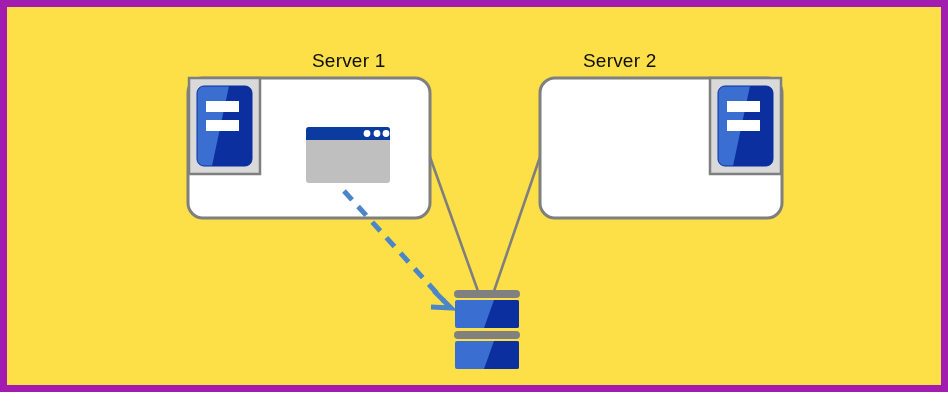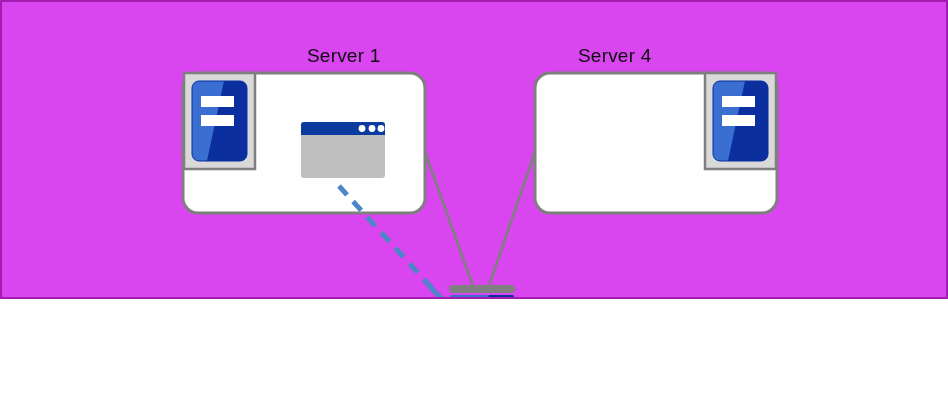--- a/index.html
+++ b/index.html
@@ -6,24 +6,24 @@
     margin: 0;
     padding: 0;
     background: #ffffff;
   }
   body {
     font-family: "Liberation Sans", sans-serif;
   }
   #canvas {
     position: relative;
     width: 948px;
-    height: 299px;
-    background: #d946ef;
+    height: 392px;
+    background: #fde047;
     box-sizing: border-box;
-    border: 2px solid #a21caf;
+    border: 7px solid #a21caf;
     overflow: hidden;
   }
   #svg-layer {
     position: absolute;
     left: 0;
     top: 0;
     width: 948px;
     height: 401px;
   }
   .node-label {
@@ -120,17 +120,17 @@
       <g clip-path="url(#clip-disk2)">
         <rect x="448" y="334" width="64" height="28" fill="#3a6ed0"></rect>
         <polygon points="487,334 512,334 512,362 477,362" fill="#0b2f9e"></polygon>
       </g>
     </g>
 
   </svg>
 
   <div class="node-label" id="server1-label">Server 1</div>
 
-  <div class="node-label" id="server2-label">Server 4</div>
+  <div class="node-label" id="server2-label">Server 2</div>
 
 
 
 </div>
 
 </body></html>

